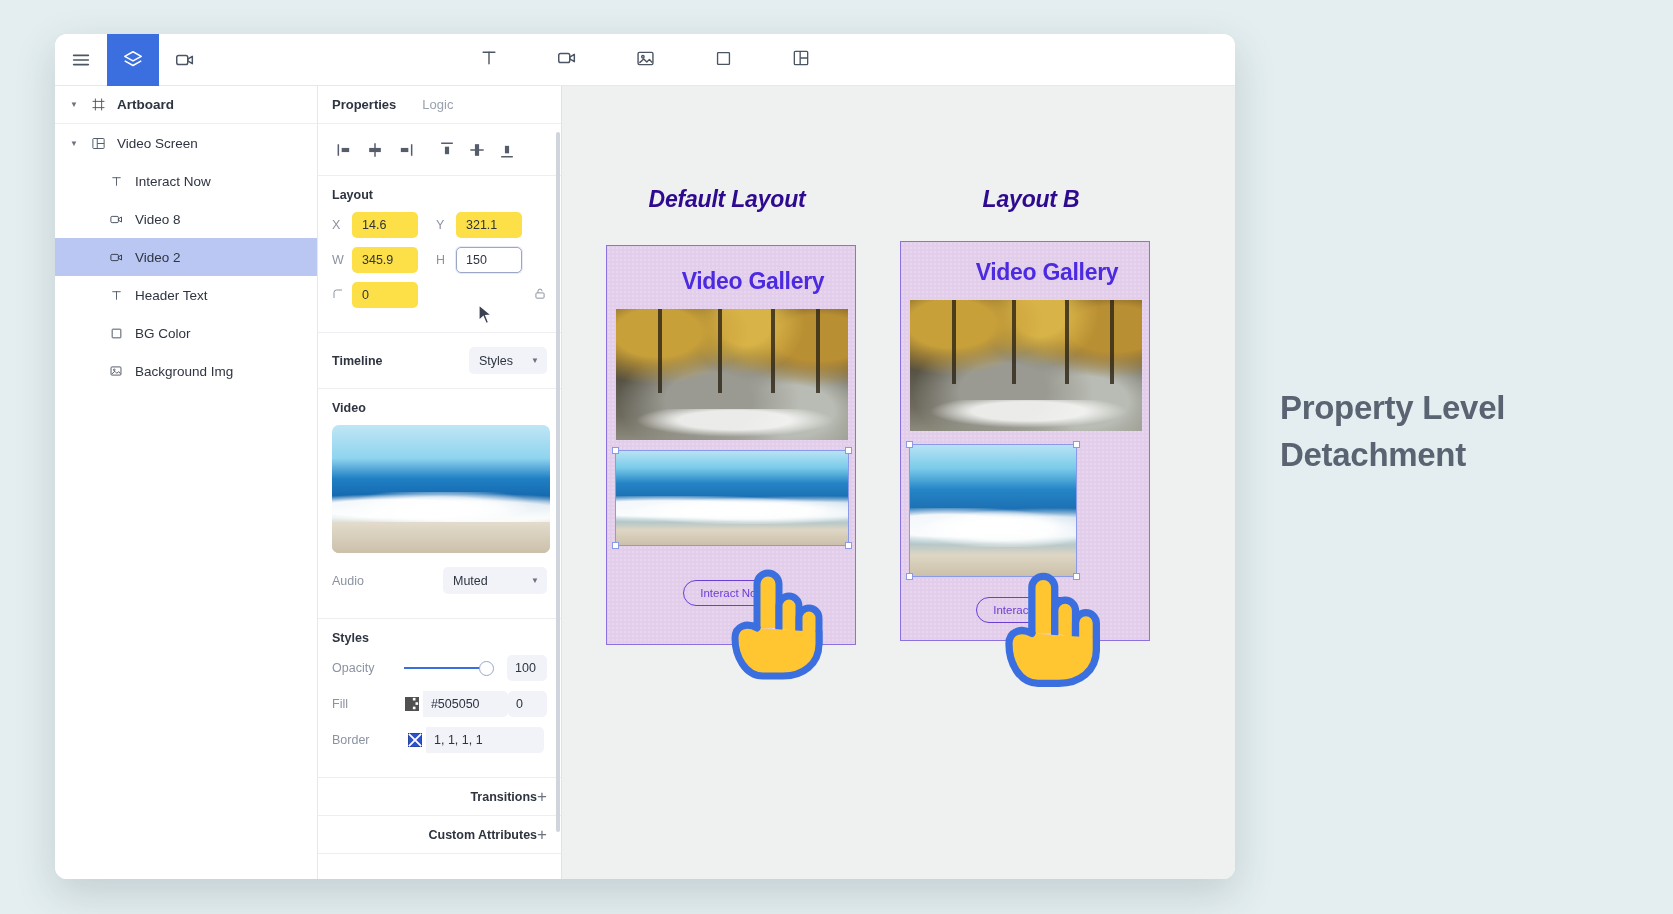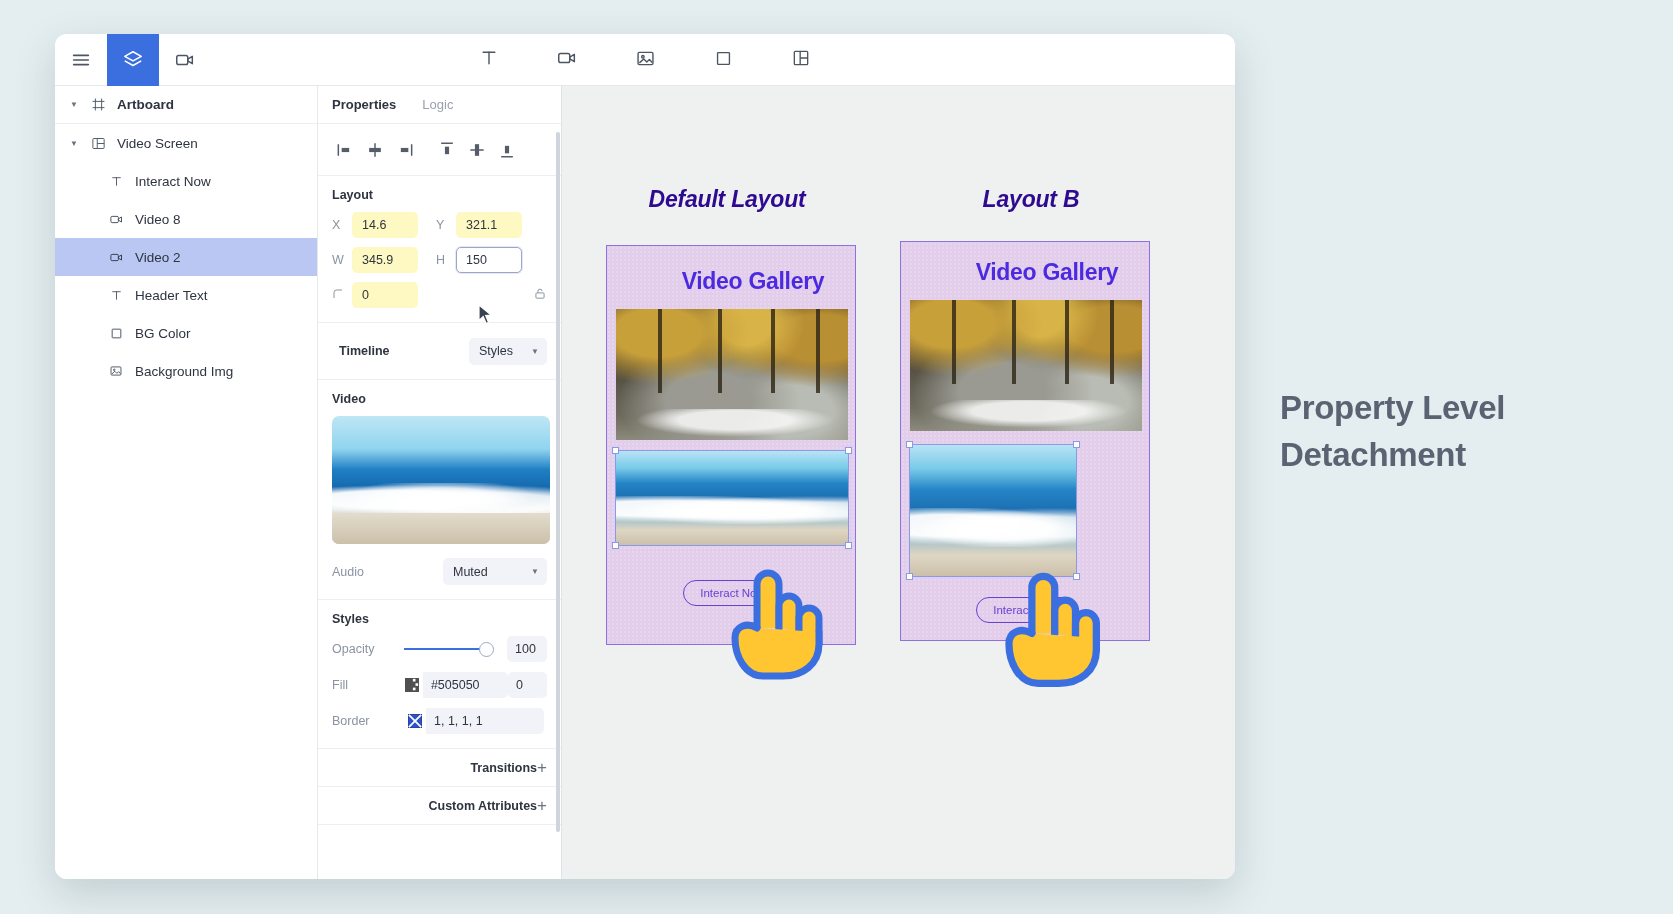--- a/index.html
+++ b/index.html
@@ -83,27 +83,27 @@
   .prop-tab { font-size: 13px; color: #9aa1ad; cursor: pointer; }
   .prop-tab.active { color: #2e3440; font-weight: 700; }
 
   .align-row {
     height: 52px; display: flex; align-items: center; gap: 4px;
     padding: 0 14px; border-bottom: 1px solid #eceef1;
   }
   .align-btn { width: 26px; height: 26px; display:flex; align-items:center; justify-content:center; cursor:pointer; }
   .align-sep { width: 8px; }
 
-  .sec { padding: 12px 14px 14px; border-bottom: 1px solid #eceef1; }
+  .sec { padding: 12px 14px 24px; border-bottom: 1px solid #eceef1; }
   .sec-title { font-size: 12.5px; font-weight: 700; color: #2e3440; margin-bottom: 10px; }
 
   .field-row { display: flex; align-items: center; gap: 6px; margin-bottom: 9px; }
   .f-label { width: 14px; font-size: 12.5px; color: #8b93a1; flex: none; }
   .f-input {
-    height: 26px; background: #fef9c3; border: 1px solid transparent;
+    height: 26px; background: #fde047; border: 1px solid transparent;
     border-radius: 5px; font-size: 12.5px; color: #2e3440;
     display: flex; align-items: center; padding: 0 9px;
   }
   .f-input.w70 { width: 66px; }
   .f-input.focused { background: #fff; border: 1px solid #9aa7c7; box-shadow: 0 0 0 1px rgba(120,140,200,.18); }
   .spacer-8 { width: 6px; }
   .lock-icon { margin-left: auto; }
 
   .row-between { display: flex; align-items: center; justify-content: space-between; }
   .sel {
@@ -477,21 +477,21 @@
           <span class="lock-icon">
             <svg width="14" height="15" viewBox="0 0 24 24" fill="none" stroke="#8b93a1" stroke-width="1.7">
               <rect x="5" y="11" width="14" height="9" rx="1.6"></rect>
               <path d="M8.5 11V8a3.5 3.5 0 0 1 7 0"></path>
             </svg>
           </span>
         </div>
       </div>
 
       <div class="sec row-between" style="padding-top:14px;padding-bottom:14px;">
-        <div class="sec-title" style="margin:7px">Timeline</div>
+        <div class="sec-title" style="margin:0">Timeline</div>
         <div class="sel">
           <span>Styles</span>
           <span class="cv">▼</span>
         </div>
       </div>
 
       <div class="sec">
         <div class="sec-title">Video</div>
         <div class="thumb">
           <div class="foam"></div>

